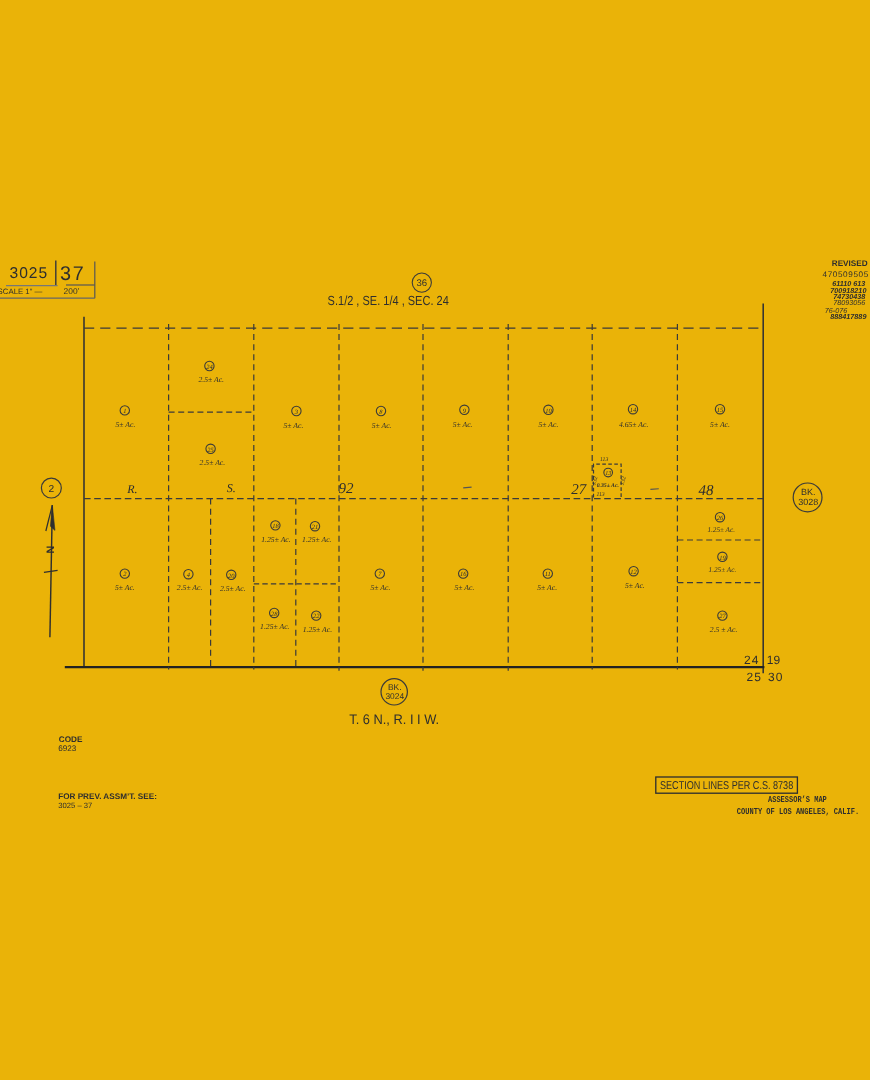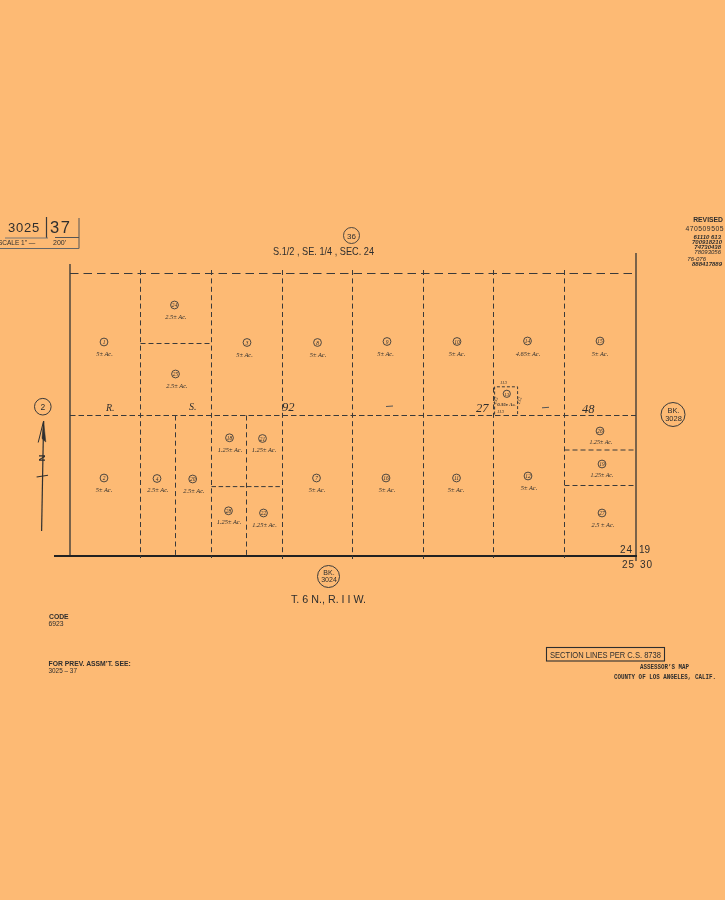--- a/index.html
+++ b/index.html
@@ -1,16 +1,16 @@
 <!DOCTYPE html>
 <html><head>
 <meta charset="utf-8">
 <style>
   html,body{margin:0;padding:0;background:#ffffff;}
-  .page{position:relative;width:725px;height:900px;background:#fdba74;overflow:hidden;
+  .page{position:relative;width:725px;height:900px;background:#eab308;overflow:hidden;
         font-family:"Liberation Sans",sans-serif;}
   svg{position:absolute;left:0;top:0;}
   text{fill:#2e2e2e;}
 </style>
 </head>
 <body>
 <div class="page">
 <svg width="725" height="900" viewBox="0 0 725 900">
 <g stroke-linecap="butt">
 

